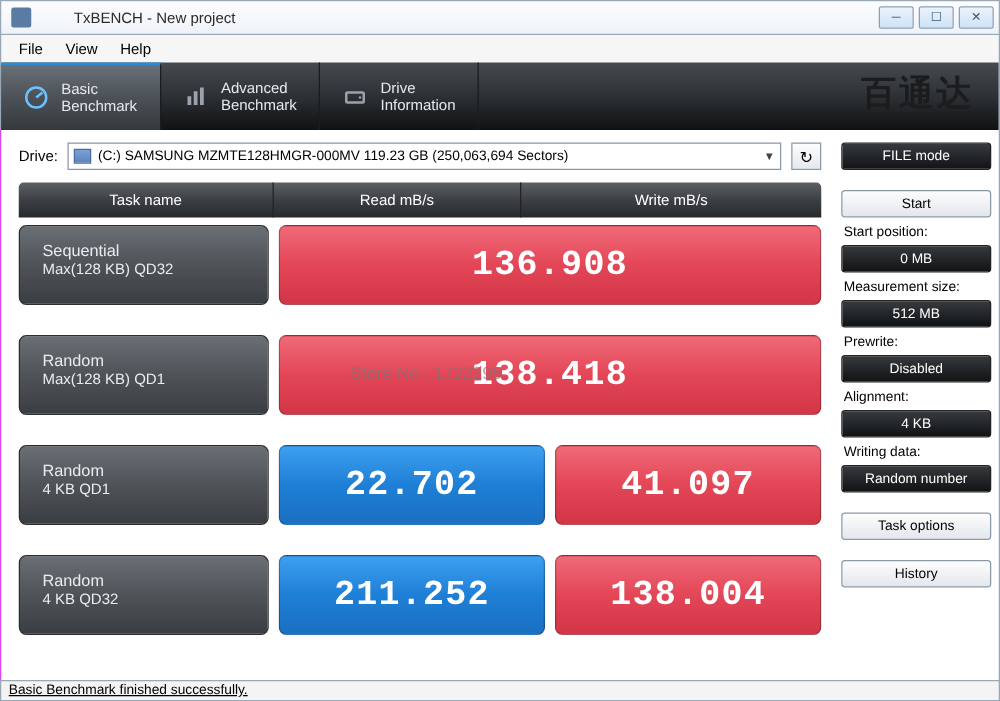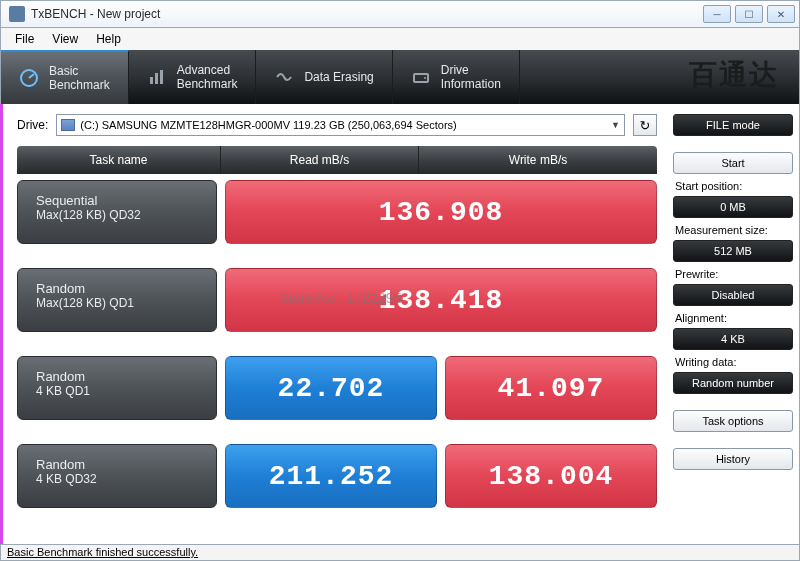--- a/index.html
+++ b/index.html
@@ -1,38 +1,38 @@
 <!DOCTYPE html>
 <html><head>
 <meta charset="utf-8">
 <style>
 * { box-sizing: border-box; margin: 0; padding: 0; font-family: "Segoe UI", Tahoma, sans-serif; }
 body { background: #fff; width: 800px; height: 561px; overflow: hidden; position: relative; }
 
 
 .titlebar { height: 28px; background: linear-gradient(#fdfdfe,#eef3f9); border: 1px solid #9aa7b5; display: flex; align-items: center; padding: 0 4px 0 8px; font-size: 12px; }
 .titlebar .icon { width: 16px; height: 16px; background: #5a7ca3; border-radius: 2px; margin-right: 6px; display: inline-block; }
-.titlebar .title { flex: 1; color: #2a2a2a; }
+.titlebar .title { flex: 1; color: #2a2a2a; margin-left: 28px; }
 .winbtns { display: flex; gap: 4px; }
 .winbtn { width: 28px; height: 18px; border: 1px solid #8ca0b5; background: linear-gradient(#eaf3fc,#cfe2f5); border-radius: 2px; display: flex; align-items: center; justify-content: center; font-size: 10px; color: #3a5a7a; cursor: pointer; }
 
 
 .menubar { height: 22px; border-left: 1px solid #9aa7b5; border-right: 1px solid #9aa7b5; display: flex; align-items: center; padding: 0 6px; font-size: 12px; gap: 2px; background: #f6f6f6; }
 .menuitem { padding: 2px 8px; cursor: pointer; }
 
 
 .tabbar { height: 54px; background: linear-gradient(#464b50,#2d3135 50%,#0f1113); border-left: 1px solid #9aa7b5; border-right: 1px solid #9aa7b5; display: flex; align-items: stretch; position: relative; }
 .tab { display: flex; align-items: center; gap: 10px; padding: 0 18px; color: #e6e9ec; font-size: 13px; cursor: pointer; border-right: 1px solid #1a1c1e; }
 .tab.active { background: linear-gradient(#6a7077,#4b5157 50%,#35393d); border-top: 2px solid #2b8bd6; }
 .tab .ticon { width: 20px; height: 20px; display: inline-block; }
 .tabtext { line-height: 14px; font-size: 12px; }
 .watermark { position: absolute; right: 20px; top: 6px; font-size: 28px; color: #1a1c1e; font-family: "SimHei","Microsoft YaHei",sans-serif; font-weight: 600; letter-spacing: 2px; pointer-events: none; }
 
 
-.content { display: flex; padding: 10px 6px 0 6px; border-left: 3px solid #d946ef; border-right: 1px solid #9aa7b5; height: 440px; gap: 8px; }
+.content { display: flex; padding: 10px 6px 0 6px; border-left: 1px solid #d946ef; border-right: 1px solid #9aa7b5; height: 440px; gap: 8px; }
 
 .main { flex: 1; display: flex; flex-direction: column; }
 .driverow { display: flex; align-items: center; gap: 8px; font-size: 12px; margin-bottom: 10px; padding: 0 8px; }
 .drivesel { flex: 1; height: 22px; border: 1px solid #8a98a8; background: #fff; display: flex; align-items: center; padding: 0 4px; font-size: 11px; cursor: pointer; }
 .drivesel .dicon { width: 14px; height: 12px; background: linear-gradient(#7aa0d6,#5c84bd); margin-right: 5px; border: 1px solid #4b6c9e; }
 .drivesel .arrow { margin-left: auto; font-size: 9px; color: #444; }
 .refresh { width: 24px; height: 22px; border: 1px solid #8a98a8; background: linear-gradient(#fdfdfd,#e5e9ee); display: flex; align-items: center; justify-content: center; font-size: 13px; cursor: pointer; }
 
 
 .hdr { display: flex; background: linear-gradient(#5c6166,#3c4044 50%,#26292c); height: 28px; border-radius: 4px 4px 0 0; color: #fff; font-size: 12px; align-items: center; text-align: center; margin: 0 8px; }
@@ -99,28 +99,20 @@
   <div class="tab">
     <span class="ticon">
       <svg viewBox="0 0 20 20" width="20" height="20">
           <rect x="3" y="10" width="3" height="7" fill="#9aa3ab"></rect>
           <rect x="8" y="6" width="3" height="11" fill="#9aa3ab"></rect>
           <rect x="13" y="3" width="3" height="14" fill="#9aa3ab"></rect>
         </svg>
     </span>
     <div class="tabtext"><span style="white-space:pre-line">Advanced
 Benchmark</span></div>
-  </div>
-  <div class="tab">
-    <span class="ticon">
-      <svg viewBox="0 0 20 20" width="20" height="20">
-          <path d="M3 10 Q7 4 10 10 T17 10" fill="none" stroke="#9aa3ab" stroke-width="2"></path>
-        </svg>
-    </span>
-    <div class="tabtext">Data Erasing</div>
   </div>
   <div class="tab">
     <span class="ticon">
       <svg viewBox="0 0 20 20" width="20" height="20">
           <rect x="3" y="7" width="14" height="8" rx="1" fill="none" stroke="#9aa3ab" stroke-width="2"></rect>
           <circle cx="14" cy="11" r="1" fill="#9aa3ab"></circle>
         </svg>
     </span>
     <div class="tabtext"><span style="white-space:pre-line">Drive
 Information</span></div>

